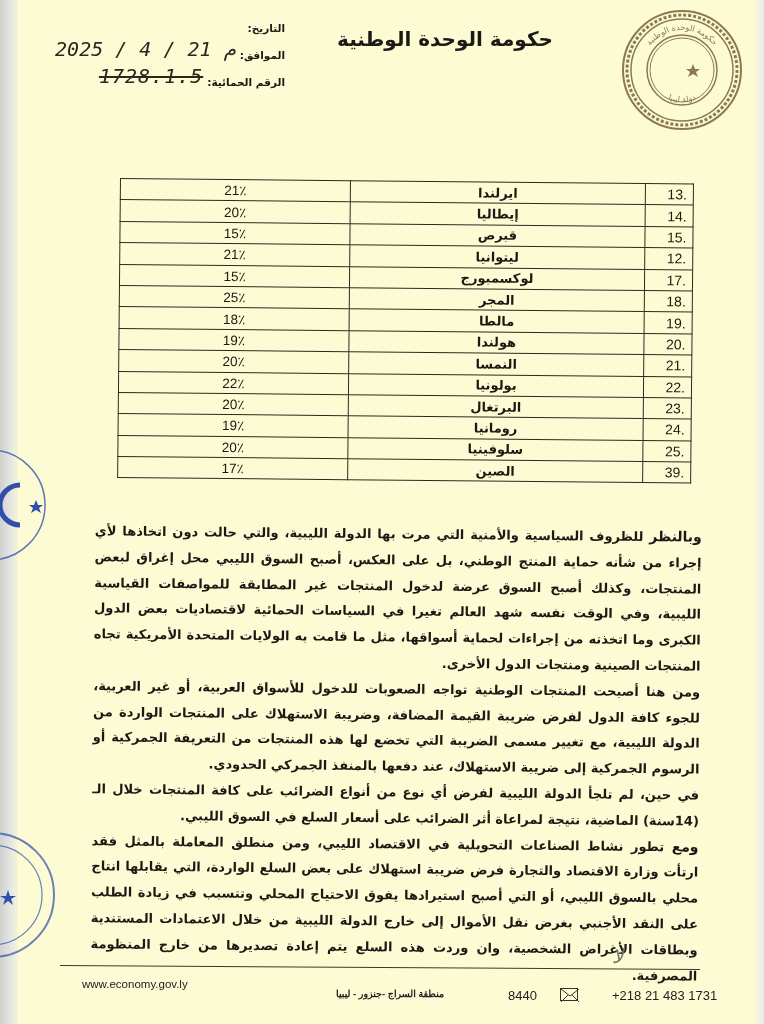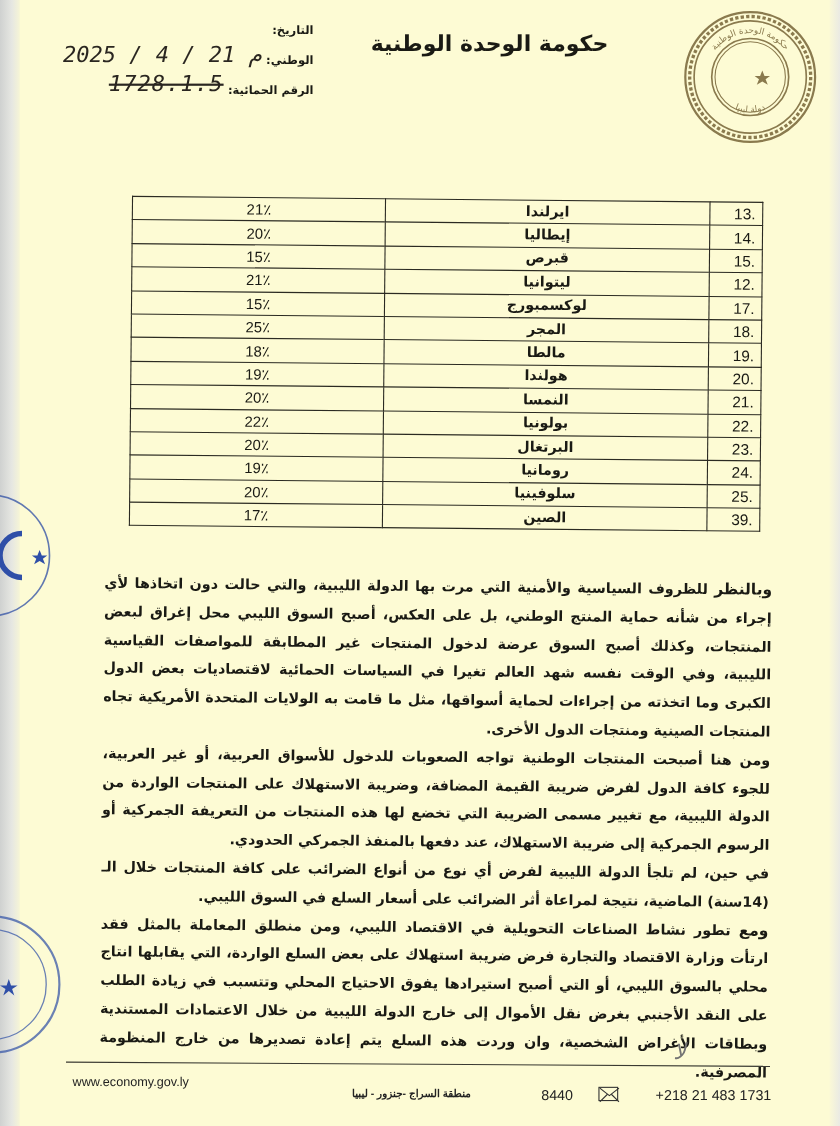--- a/index.html
+++ b/index.html
@@ -66,21 +66,21 @@
   .body-text .lead { font-size:14px; }
 
   .initials {
     position:absolute; left:612px; top:944px; font-family:"DejaVu Serif", serif;
     font-size:20px; color:#737373; font-style:italic;
   }
 
   
   .footer-line { position:absolute; left:60px; top:967px; width:640px; height:1.4px; background:#3a3a32; transform:rotate(0.35deg); }
   .footer {
-    position:absolute; left:64px; top:975px; width:660px; height:30px;
+    position:absolute; left:80px; top:975px; width:660px; height:30px;
     font-family:"Liberation Sans", sans-serif; font-size:11.5px; color:#222;
   }
   .footer .website { position:absolute; left:2px; top:3px; }
   .footer .address { position:absolute; left:256px; top:13px; font-size:9.5px; direction:rtl; font-weight:bold; }
   .footer .pobox { position:absolute; left:428px; top:13px; font-size:13px; }
   .footer .mail-icon { position:absolute; left:480px; top:13px; width:18px; height:13px; border:1px solid #333; }
   .footer .phone { position:absolute; left:532px; top:13px; font-size:13px; }
 
   
   .stamp-top { position:absolute; left:-10px; top:440px; width:60px; height:130px; }
@@ -110,21 +110,21 @@
 
 <div class="header-title">
   <div class="l1">حكومة الوحدة الوطنية</div>
 </div>
 
 <div class="meta-block">
   <div class="meta-row">
     <span class="meta-label">التاريخ:</span>
   </div>
   <div class="meta-row">
-    <span class="meta-label">الوطني:</span>
+    <span class="meta-label">الموافق:</span>
     <span class="meta-value">2025 / 4 / 21 م</span>
   </div>
   <div class="meta-row">
     <span class="meta-label">الرقم الحمائية:</span>
     <span class="meta-value strike">1728.1.5</span>
   </div>
 </div>
 
 <table class="rates-table">
   <tbody id="rates-body">

